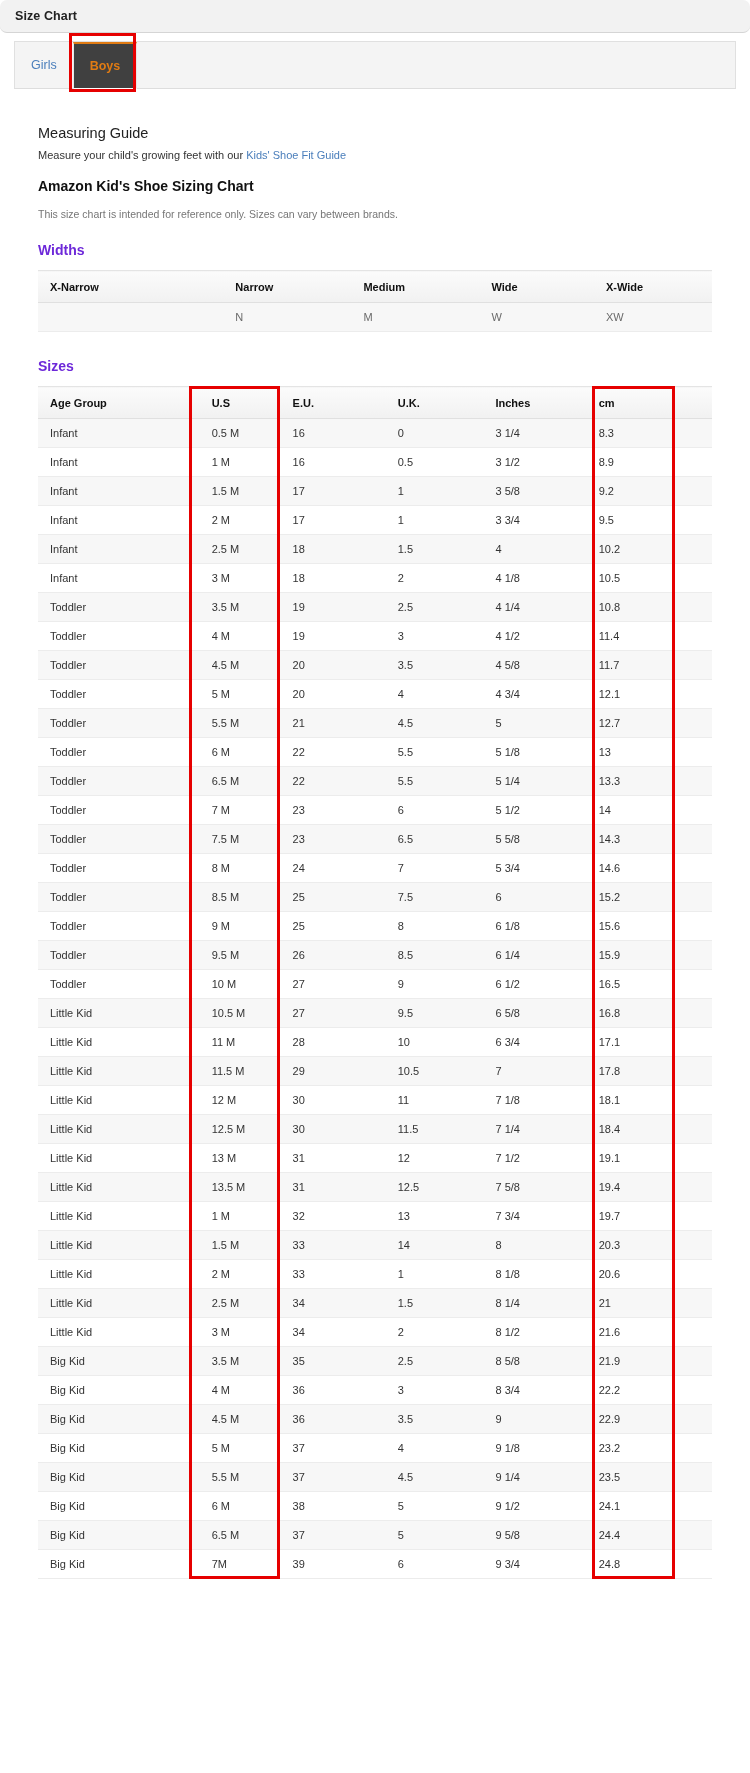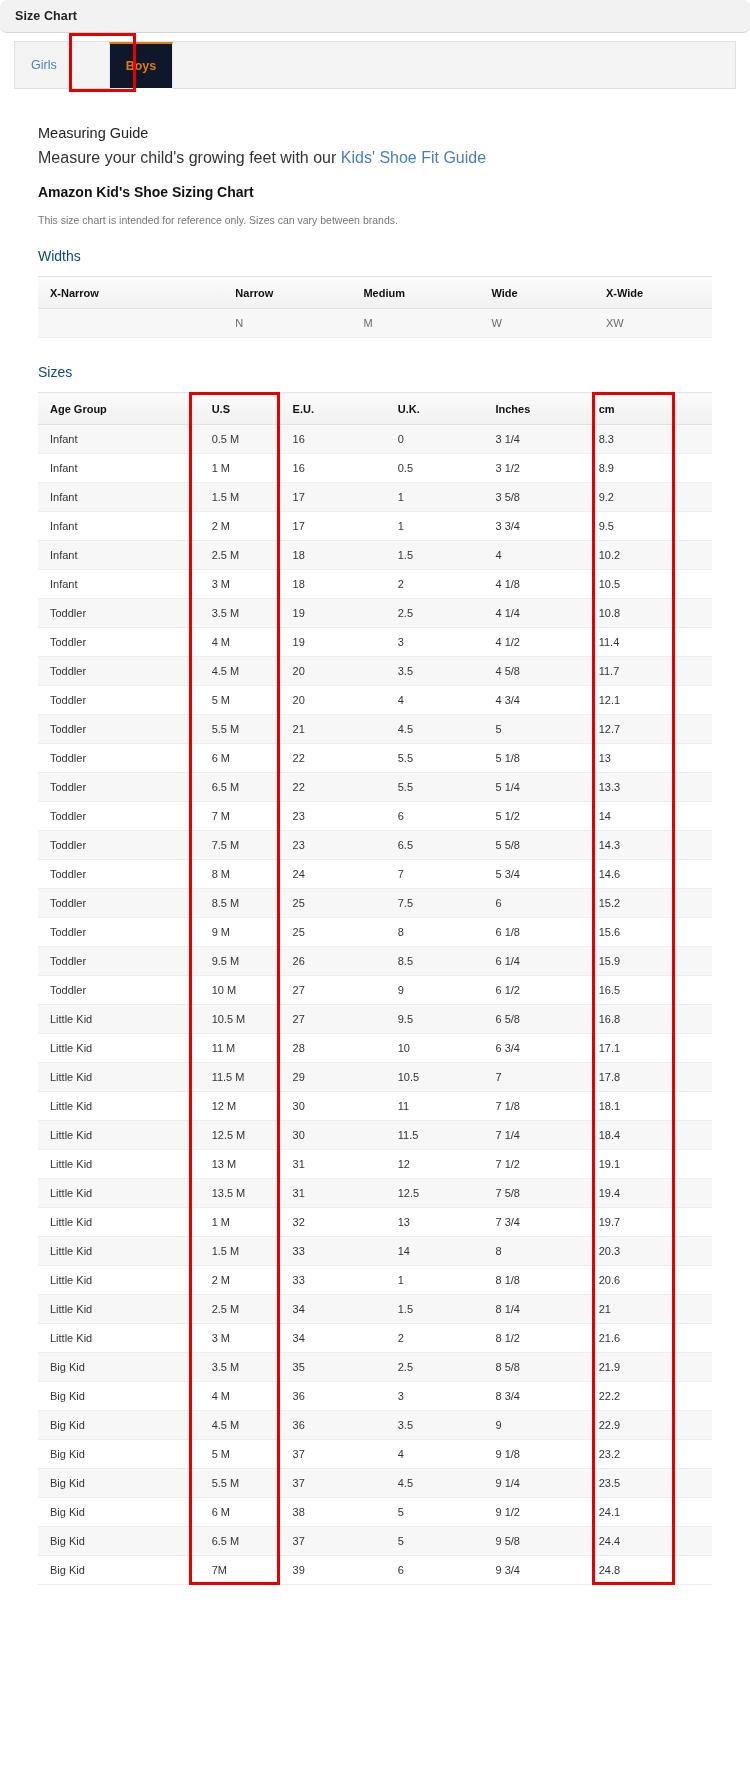--- a/index.html
+++ b/index.html
@@ -50,29 +50,28 @@
     min-width: 54px;
     cursor: pointer;
     background: transparent;
     border: none;
     font-family: inherit;
   }
   .tab.inactive { color: #4a7ebb; }
   .tab.active {
     color: #e07b13;
     font-weight: bold;
-    background: #0f172a;
+    background: #404040;
     border-top: 2px solid #e07b13;
     border-left: 1px solid #e6e6e6;
     border-right: 1px solid #e6e6e6;
     border-bottom: 1px solid #ffffff;
     margin-bottom: -1px;
     position: relative;
     z-index: 2;
-    margin-left: 36px;
   }
   
   .annot-tab {
     position: absolute;
     left: 69px;
     top: 0px;
     width: 67px;
     height: 59px;
     border: 3px solid #e60000;
     pointer-events: none;
@@ -82,42 +81,42 @@
   
   .content { padding: 16px 38px 40px 38px; }
 
   .h-measuring {
     font-size: 14.5px;
     font-weight: normal;
     color: #222222;
     margin: 20px 0 8px 0;
   }
   .p-measure {
-    font-size: 16px;
+    font-size: 11px;
     color: #333333;
     margin: 0 0 17px 0;
   }
   .p-measure a { color: #4a7ebb; text-decoration: none; }
 
   .h-chart {
     font-size: 14px;
     font-weight: bold;
     color: #111111;
     margin: 0 0 14px 0;
   }
   .p-note {
     font-size: 10.5px;
     color: #767676;
     margin: 0 0 22px 0;
   }
 
   .h-section {
     font-size: 14px;
-    font-weight: normal;
-    color: #0c4a6e;
+    font-weight: bold;
+    color: #6d28d9;
     margin: 0 0 12px 0;
   }
   .h-section.sizes-head { margin-top: 26px; }
 
   
   table {
     width: 100%;
     border-collapse: collapse;
     font-size: 11px;
     table-layout: fixed;

